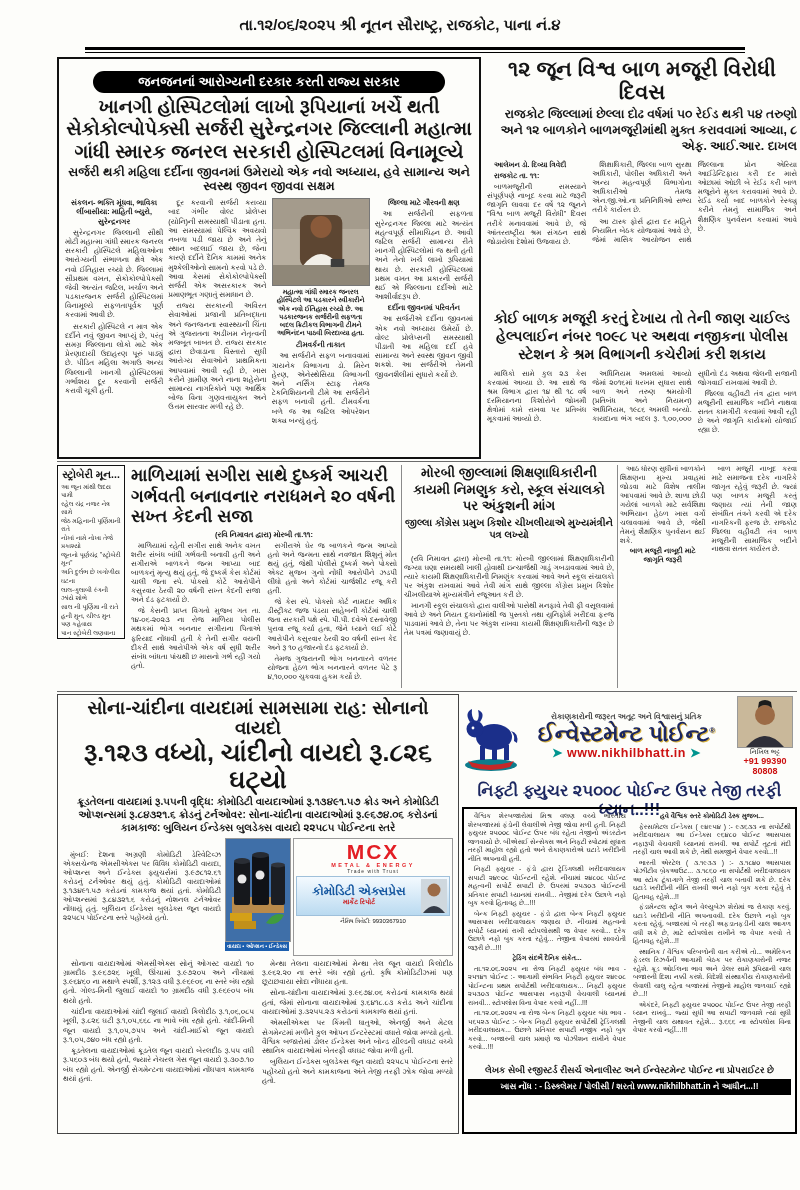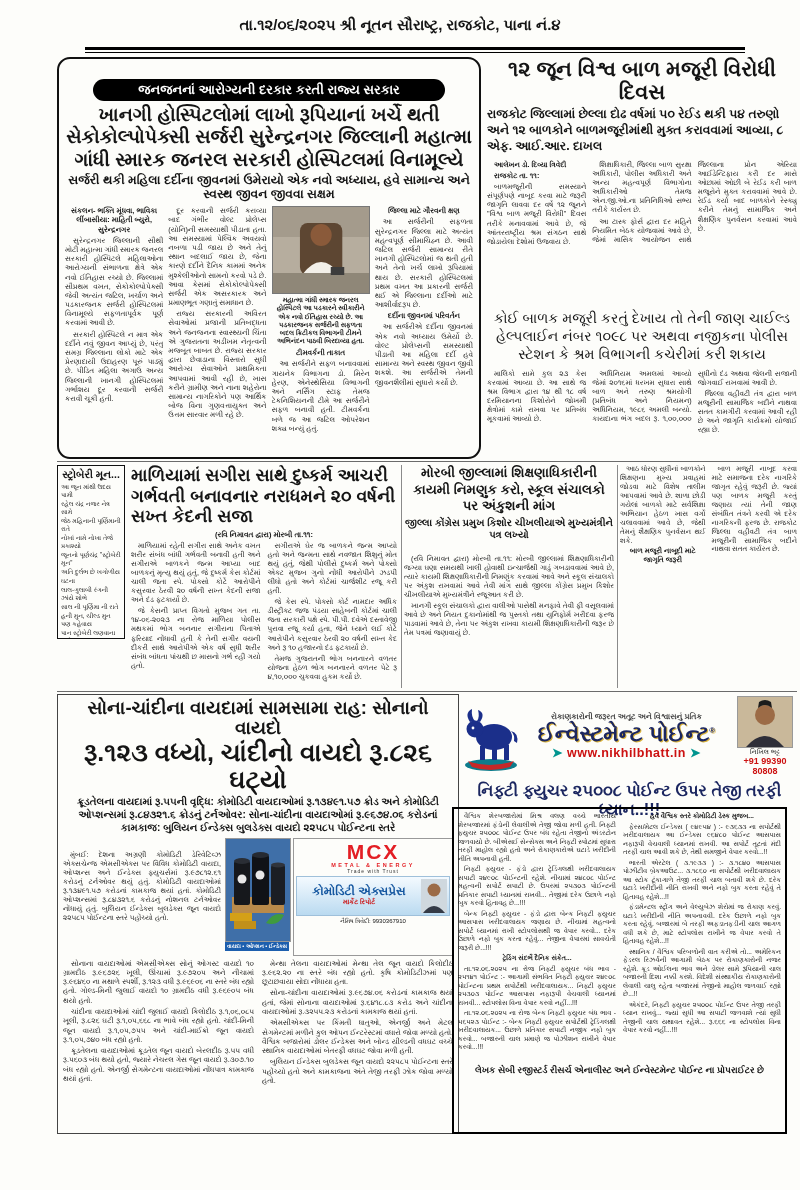--- a/index.html
+++ b/index.html
@@ -6,39 +6,39 @@
   .page{position:relative;width:800px;height:1190px;margin:0 auto;background:#fdfdfa;
         font-family:"Liberation Sans",sans-serif;color:#141414;overflow:hidden;}
   p{margin:0 0 3px;}
   .bold{font-weight:bold;}
   .bold-center{font-weight:bold;text-align:center;text-indent:0 !important;}
   
   .dateline{position:absolute;top:16px;left:0;right:0;text-align:center;font-weight:bold;font-size:15px;}
   .head-rule{position:absolute;top:47px;left:85px;width:660px;height:2px;border-top:3px solid #000;border-bottom:1px solid #000;}
   
   .lead{position:absolute;left:57px;top:57px;width:424px;height:402px;border:2px solid #111;
-        border-radius:13px;padding:20px 6px;box-sizing:border-box;overflow:hidden;}
+        border-radius:0;padding:12px 6px;box-sizing:border-box;overflow:hidden;}
   .kicker{background:#000;color:#fff;border-radius:14px;text-align:center;font-weight:bold;font-size:13px;padding:3px 0;margin:0 28px 3px;}
   .lead-h{font-size:19px;line-height:1.18;text-align:center;font-weight:bold;margin:2px 0;}
   .lead-sub{font-size:12.3px;text-align:center;font-weight:bold;margin:2px 0 5px;}
   .lead-cols{display:flex;gap:5px;height:272px;overflow:hidden;}
   .lcol{flex:1;font-size:7.3px;line-height:1.26;text-align:justify;overflow:hidden;}
   .lcol p{text-indent:8px;margin:0 0 2px;}
   .photo-frame{border:1px solid #777;margin-bottom:2px;}
   .photo-frame svg{display:block;width:100%;height:86px;}
   .caption{font-size:6.7px;font-weight:bold;line-height:1.22;text-align:center;margin:1px 0 3px;}
   
   .child{position:absolute;left:487px;top:57px;width:310px;height:402px;overflow:hidden;}
   .child-h{font-size:21px;font-weight:bold;text-align:center;margin:0 0 4px;line-height:1.1;}
-  .child-sub{font-size:12.3px;font-weight:bold;text-align:left;line-height:1.3;margin:0 0 5px;}
+  .child-sub{font-size:12.3px;font-weight:bold;text-align:right;line-height:1.3;margin:0 0 5px;}
   .cols3{column-count:3;column-gap:6px;font-size:7.2px;line-height:1.26;text-align:justify;overflow:hidden;}
   .cols3 p{text-indent:7px;margin:0 0 2px;}
   .ct-top{height:144px;}
   .ct-bottom{height:126px;}
-  .inset{font-size:14.2px;font-weight:normal;text-align:center;line-height:1.28;margin:5px 0;}
+  .inset{font-size:14.2px;font-weight:bold;text-align:center;line-height:1.28;margin:5px 0;}
   
   .hline{position:absolute;left:57px;width:740px;height:1px;background:#6b6b6b;}
   .vline{position:absolute;width:1px;background:#8a8a8a;}
   
   .strawberry{position:absolute;left:57px;top:465px;width:68px;height:174px;border:1.5px solid #111;
               padding:2px 3px;box-sizing:border-box;overflow:hidden;}
   .str-title{font-size:10.5px;font-weight:bold;text-align:center;margin:0 0 2px;}
   .str-lines p{font-size:6.3px;line-height:1.28;margin:0 0 1px;text-align:left;}
   
   .maliya{position:absolute;left:131px;top:465px;width:266px;height:223px;overflow:hidden;}
@@ -90,21 +90,21 @@
   .ad-reg{font-size:8px;vertical-align:super;}
   .ad-web{color:#cc1111;font-weight:bold;font-size:12.5px;letter-spacing:.5px;}
   .arrow{color:#00958f;font-weight:bold;}
   .ad-right{width:64px;flex:none;text-align:center;}
   .ad-right svg{display:block;width:54px;height:50px;margin:0 auto;border:1px solid #999;}
   .ad-name{font-size:6.8px;}
   .ad-phone{color:#cc1111;font-weight:bold;font-size:9px;}
   
   .nifty-head{position:absolute;left:462px;top:781px;width:335px;text-align:center;
               font-size:16.3px;font-weight:bold;color:#1b2660;}
-  .nifty-box{position:absolute;left:452px;top:807px;width:335px;height:327px;border:2px solid #000;
+  .nifty-box{position:absolute;left:462px;top:807px;width:335px;height:327px;border:2px solid #000;
              padding:3px 4px;box-sizing:border-box;overflow:hidden;}
   .nifty-body{column-count:2;column-gap:7px;font-size:6.7px;line-height:1.27;text-align:justify;height:250px;overflow:hidden;}
   .nifty-body p{text-indent:6px;margin:0 0 2px;}
   .nifty-foot{font-size:9px;font-weight:bold;text-align:center;line-height:1.3;margin:3px 6px 2px;}
   .nifty-note{background:#000;color:#fff;font-size:8.4px;font-weight:bold;text-align:center;padding:2.5px 1px;}
 </style>
 </head>
 <body>
 
 <div class="page">
@@ -324,15 +324,16 @@
         <p>તા.૧૨.૦૬.૨૦૨૫ ના રોજ નિફ્ટી ફ્યુચર બંધ ભાવ - ૨૫૧૪૧ પોઈન્ટ :- આગામી સંભવિત નિફ્ટી ફ્યુચર ૨૪૯૦૮ પોઈન્ટના પ્રથમ સપોર્ટથી ખરીદવાલાયક... નિફ્ટી ફ્યુચર ૨૫૩૦૩ પોઈન્ટ આસપાસ નફારૂપી વેચવાલી ધ્યાનમાં રાખવી... સ્ટોપલોસ વિના વેપાર કરવો નહીં...!!!</p>
         <p>તા.૧૨.૦૬.૨૦૨૫ ના રોજ બેન્ક નિફ્ટી ફ્યુચર બંધ ભાવ - ૫૬૫૨૩ પોઈન્ટ :- બેન્ક નિફ્ટી ફ્યુચર સપોર્ટથી ટ્રેડિંગલક્ષી ખરીદવાલાયક... ઉછાળે પ્રતિકાર સપાટી નજીક નફો બુક કરવો... બજારની ચાલ પ્રમાણે જ પોઝીશન રાખીને વેપાર કરવો...!!!</p>
         <p class="bold-center">હવે વૈશ્વિક સ્તરે કોમોડિટી ડેસ્ક મુજબ...</p>
         <p>ફેરસ/મેટલ ઈન્ડેક્સ ( ૯૪૯૫૪ ) :- ૯૩૬૩૩ ના સપોર્ટથી ખરીદવાલાયક આ ઈન્ડેક્સ ૯૬૪૮૦ પોઈન્ટ આસપાસ નફારૂપી વેચવાલી ધ્યાનમાં રાખવી. આ સપોર્ટ તૂટતાં મંદી તરફી ચાલ આવી શકે છે, તેથી સમજીને વેપાર કરવો...!!</p>
         <p>ભારતી એરટેલ ( ૩.૧૯૩૩ ) :- ૩.૧૮૪૦ આસપાસ પોઝીટીવ બ્રેકઆઉટ... ૩.૧૮૬૦ ના સપોર્ટથી ખરીદવાલાયક આ સ્ટોક ટૂંકાગાળે તેજી તરફી ચાલ બતાવી શકે છે. દરેક ઘટાડે ખરીદીની નીતિ રાખવી અને નફો બુક કરતા રહેવું તે હિતાવહ રહેશે...!!</p>
         <p>ફંડામેન્ટલ સ્ટ્રોંગ અને વેલ્યુબેઝ શેરોમાં જ રોકાણ કરવું. ઘટાડે ખરીદીની નીતિ અપનાવવી. દરેક ઉછાળે નફો બુક કરતા રહેવું. બજારમાં બે તરફી અફડાતફડીની ચાલ આગળ વધી શકે છે, માટે સ્ટોપલોસ રાખીને જ વેપાર કરવો તે હિતાવહ રહેશે...!!</p>
         <p>સ્થાનિક / વૈશ્વિક પરિબળોની વાત કરીએ તો... અમેરિકન ફેડરલ રિઝર્વની આગામી બેઠક પર રોકાણકારોની નજર રહેશે. ક્રૂડ ઓઈલના ભાવ અને ડોલર સામે રૂપિયાની ચાલ બજારની દિશા નક્કી કરશે. વિદેશી સંસ્થાકીય રોકાણકારોની લેવાલી ચાલુ રહેતા બજારમાં તેજીનો માહોલ જળવાઈ રહ્યો છે...!!</p>
         <p>એકંદરે, નિફ્ટી ફ્યુચર ૨૫૦૦૮ પોઈન્ટ ઉપર તેજી તરફી ધ્યાન રાખવું... જ્યાં સુધી આ સપાટી જળવાશે ત્યાં સુધી તેજીની ચાલ યથાવત રહેશે... રૂ.૬૬૬ ના સ્ટોપલોસ વિના વેપાર કરવો નહીં...!!!</p>
       </div>
     <div class="nifty-foot">લેખક સેબી રજીસ્ટર્ડ રીસર્ચ એનાલીસ્ટ અને ઈન્વેસ્ટમેન્ટ પોઈન્ટ ના પ્રોપરાઈટર છે</div>
+    <div class="nifty-note">ખાસ નોંધ : - ડિસ્ક્લેમર / પોલીસી / શરતો www.nikhilbhatt.in ને આધીન...!!</div>
   </section>
 
 </div>
 
 </body></html>

